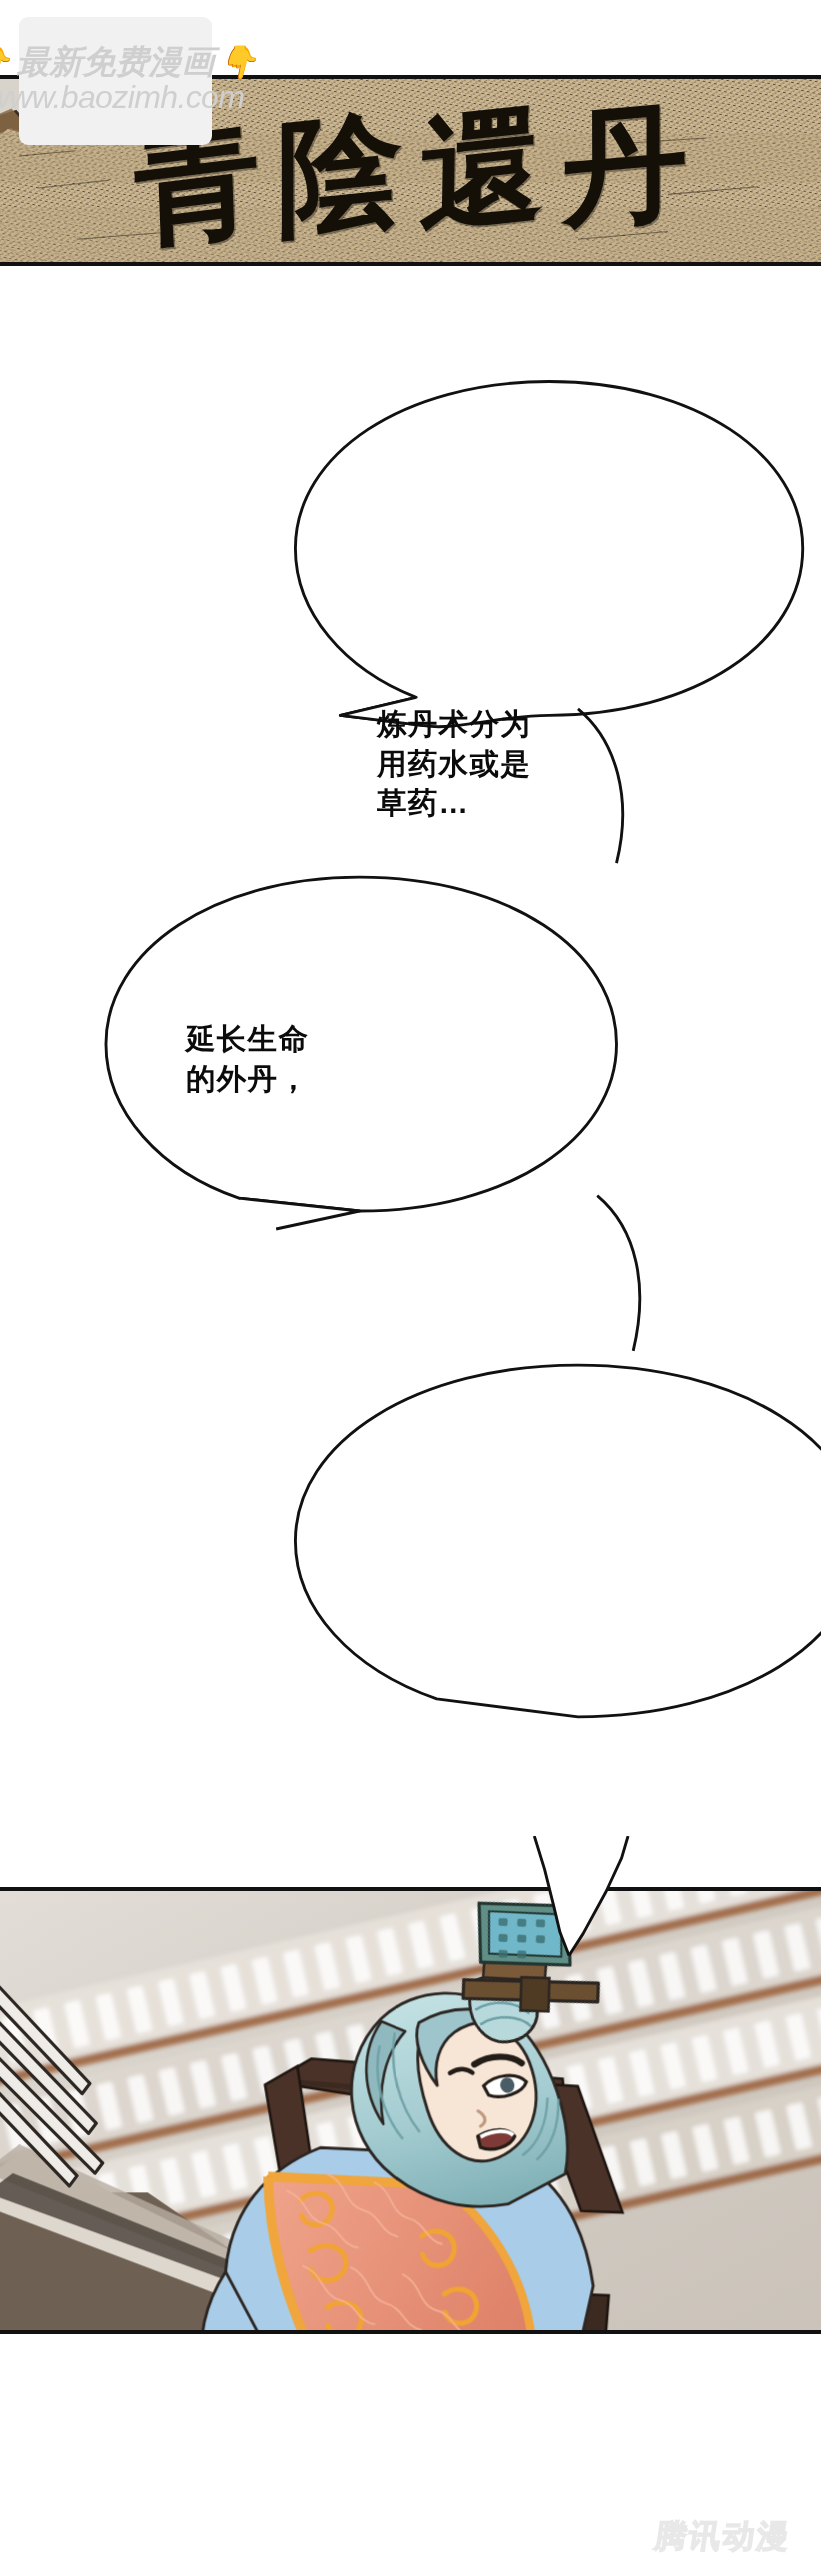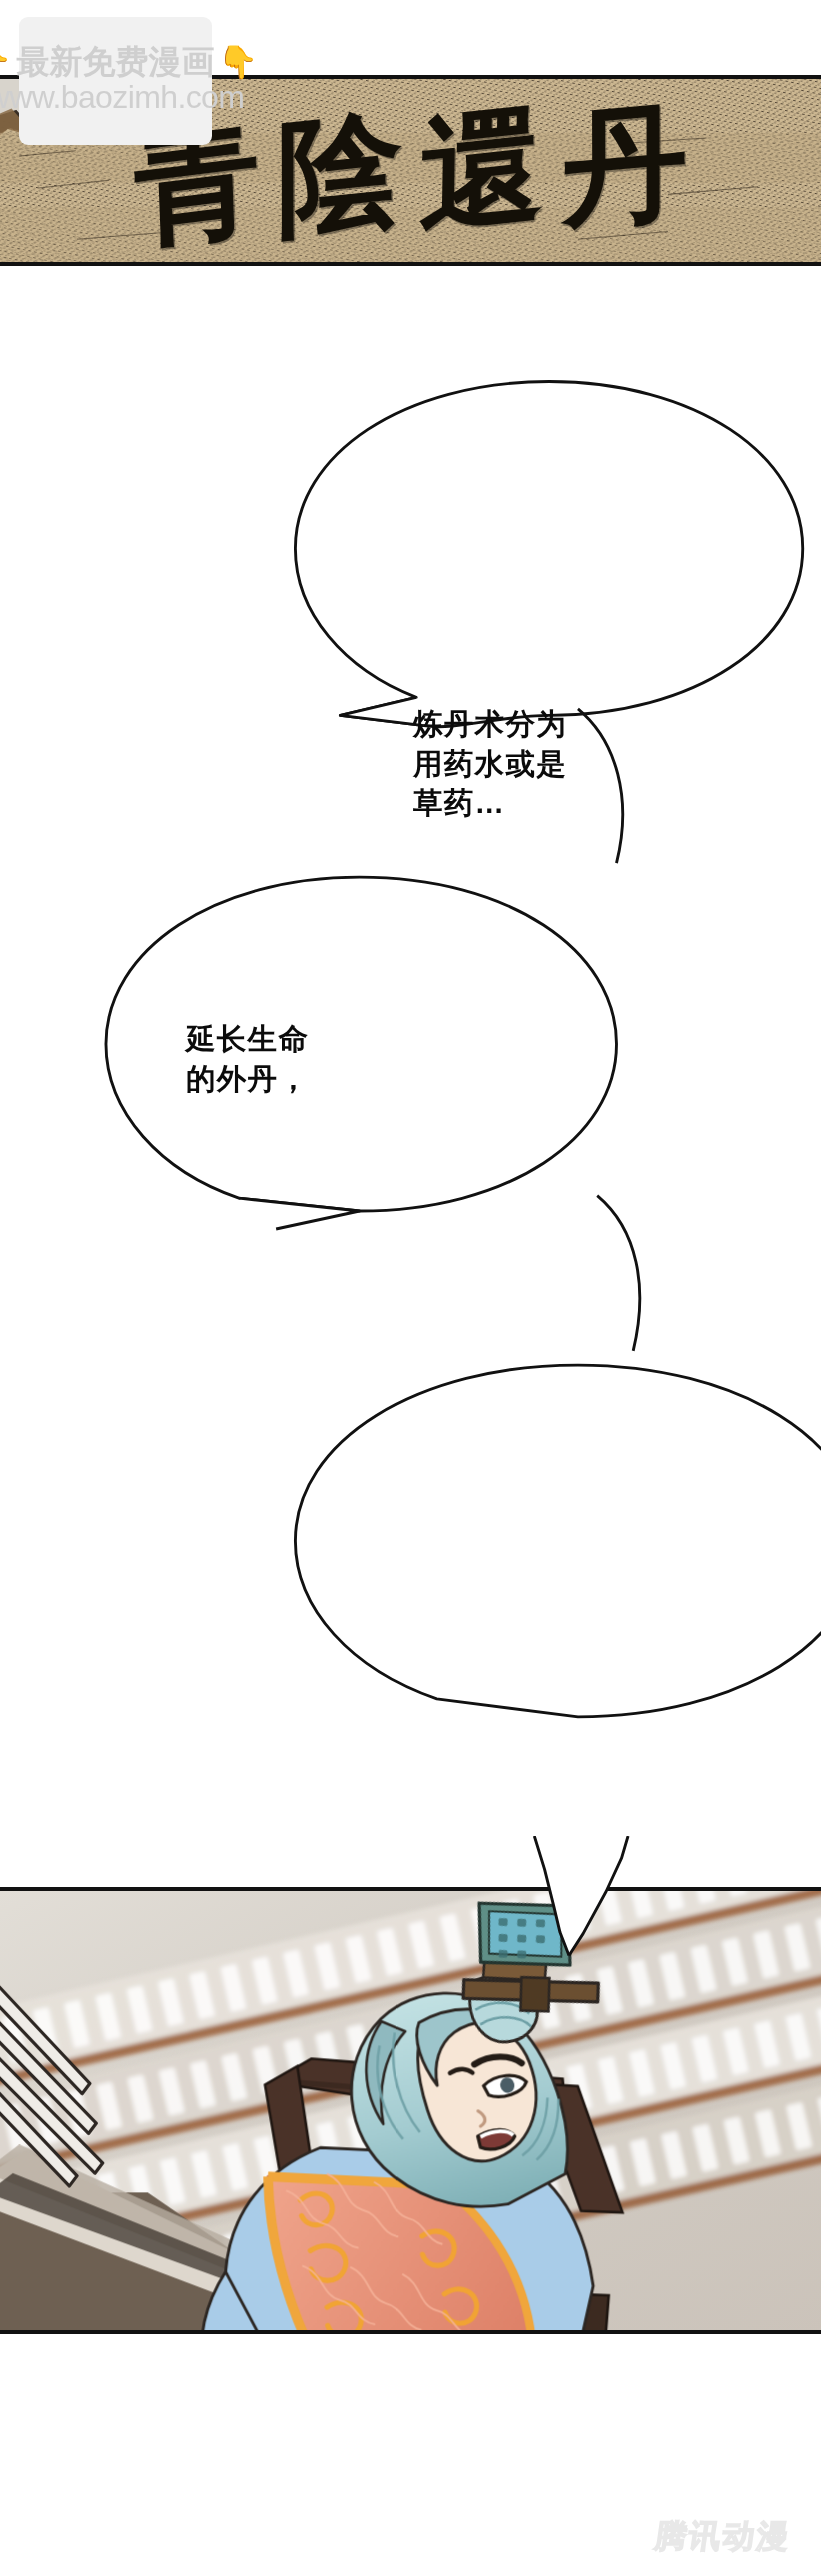--- a/index.html
+++ b/index.html
@@ -21,20 +21,21 @@
     left:19px; top:16.7px;
     width:193px; height:128px;
     background:#f1f1f1;
     border-radius:9px;
     display:flex;
     flex-direction:column;
     align-items:center;
     justify-content:center;
     gap:1.3px;
     z-index:40;
+    font-style:italic;
   }
   #wm-line1{
     display:flex;align-items:center;justify-content:center;gap:3.9px;
     font-size:33px;line-height:1;color:#cfcfcf;font-weight:bold;
     white-space:nowrap;
   }
   .wm-hand{color:#f5c451;font-size:32px;line-height:1;display:inline-block;}
   #wm-line2{
     font-size:32px;line-height:1.15;color:#cfcfcf;letter-spacing:-0.6px;
     white-space:nowrap;font-weight:normal;
@@ -86,21 +87,21 @@
   .bubble-text{
     position:absolute;
     color:#0b0b0b;
     font-size:29.5px;
     line-height:1.34;
     font-weight:600;
     white-space:pre;
     letter-spacing:1.3px;
     font-family:"Liberation Sans","DejaVu Sans",sans-serif;
   }
-  #bubble-1-text{ left:377px; top:438px;margin-left:36px; }
+  #bubble-1-text{ left:377px; top:438px; }
   #bubble-2-text{ left:186px; top:733px;margin-top:20px; }
   #bubble-3-text{ left:377px; top:1059px; }
 
   
   #art-panel{
     position:absolute;
     left:0; top:1887px;
     width:822px; height:447px;
     overflow:hidden;
     border-top:4.5px solid #111;

